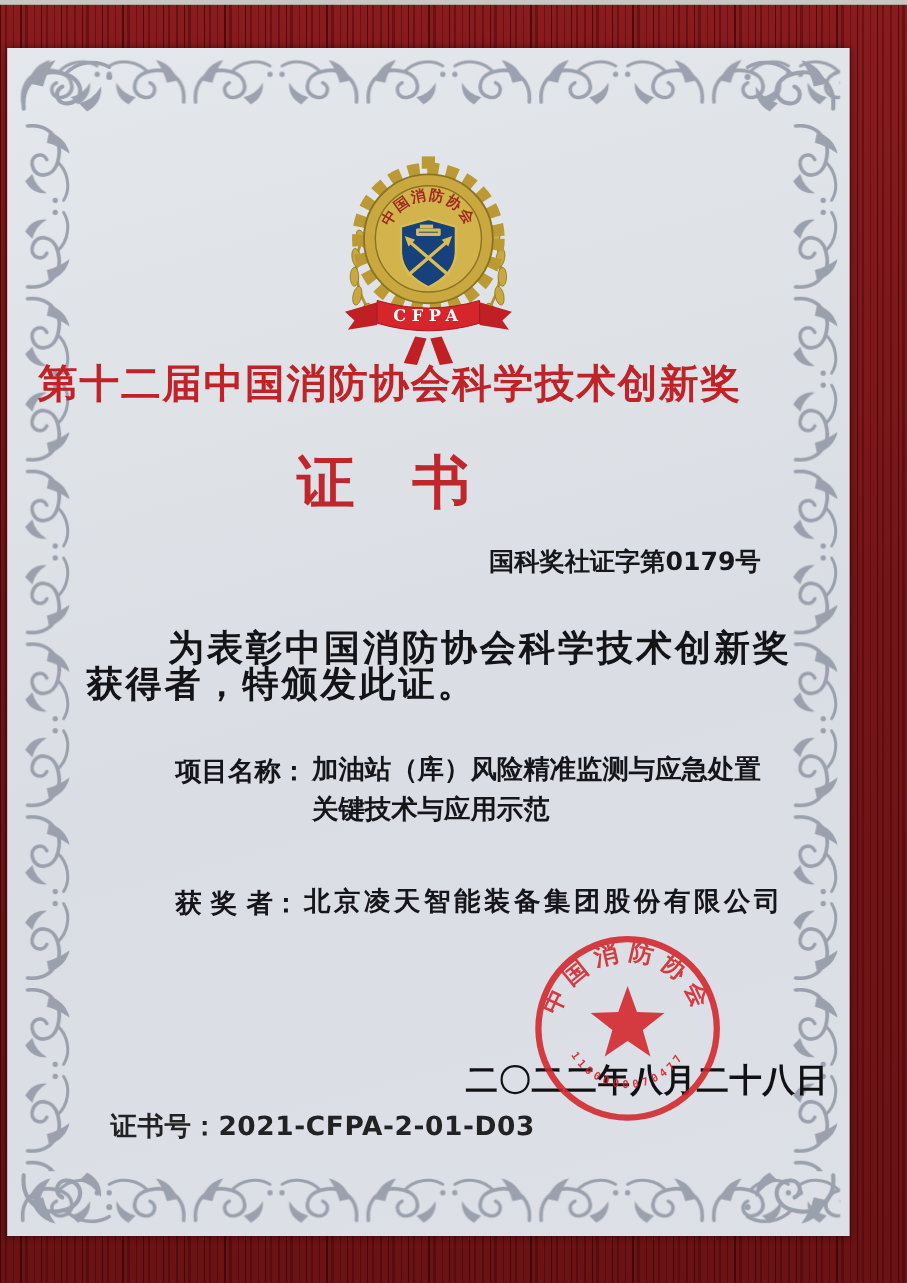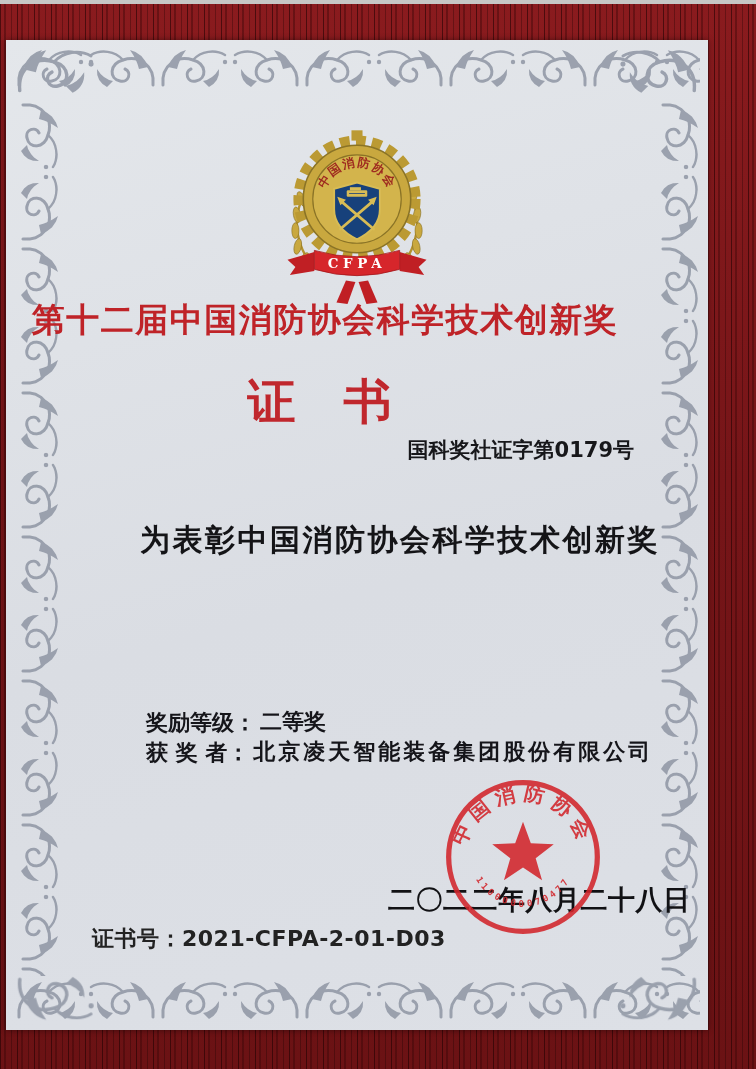--- a/index.html
+++ b/index.html
@@ -24,21 +24,21 @@
   .emblem{position:absolute;left:272px;top:84px;width:158px;z-index:2;}
   .title{
     position:absolute;left:0;top:258px;width:638px;margin:0;text-align:center;
     font-size:33px;font-weight:800;color:#bf2328;letter-spacing:1.5px;z-index:2;
   }
   .heading{
     position:absolute;left:0;top:330px;width:627px;margin:0;text-align:center;
     font-size:48px;font-weight:800;color:#c0272d;z-index:2;
   }
   .doc-no{
-    position:absolute;right:74px;top:396px;margin:0;
+    position:absolute;right:74px;top:414px;margin:0;
     font-size:21px;font-weight:700;color:#17171a;z-index:2;
   }
   .body-line{
     position:absolute;margin:0;color:#141417;z-index:2;
     font-family:"DejaVu Serif","Liberation Serif",serif;
     font-size:30px;font-weight:600;letter-spacing:2.5px;
   }
   .body-1{left:134px;top:452px;margin-top:28px;}
   .body-2{left:66px;top:510px;}
   .field-row{
@@ -158,28 +158,30 @@
     </svg>
   </div>
 
   <h1 class="title">第十二届中国消防协会科学技术创新奖</h1>
 
   <h2 class="heading">证　书</h2>
 
   <p class="doc-no">国科奖社证字第0179号</p>
 
   <p class="body-line body-1">为表彰中国消防协会科学技术创新奖</p>
-
-
-  <div class="field-row row-2">
-    <span class="flabel">奖励等级：</span>
+  <p class="body-line body-2">获得者，特颁发此证。</p>
+
+  <div class="field-row row-1">
+    <span class="flabel">项目名称：</span>
     <span class="fvalue">
-        <span class="vline">二等奖</span>
-      </span>
+      <span class="vline">加油站（库）风险精准监测与应急处置</span>
+      <span class="vline">关键技术与应用示范</span>
+    </span>
   </div>
+
 
   <div class="field-row row-3">
     <span class="flabel">获 奖 者：</span>
     <span class="fvalue">
         <span class="vline company">北京凌天智能装备集团股份有限公司</span>
       </span>
   </div>
 
   <p class="date">二〇二二年八月二十八日</p>
 

